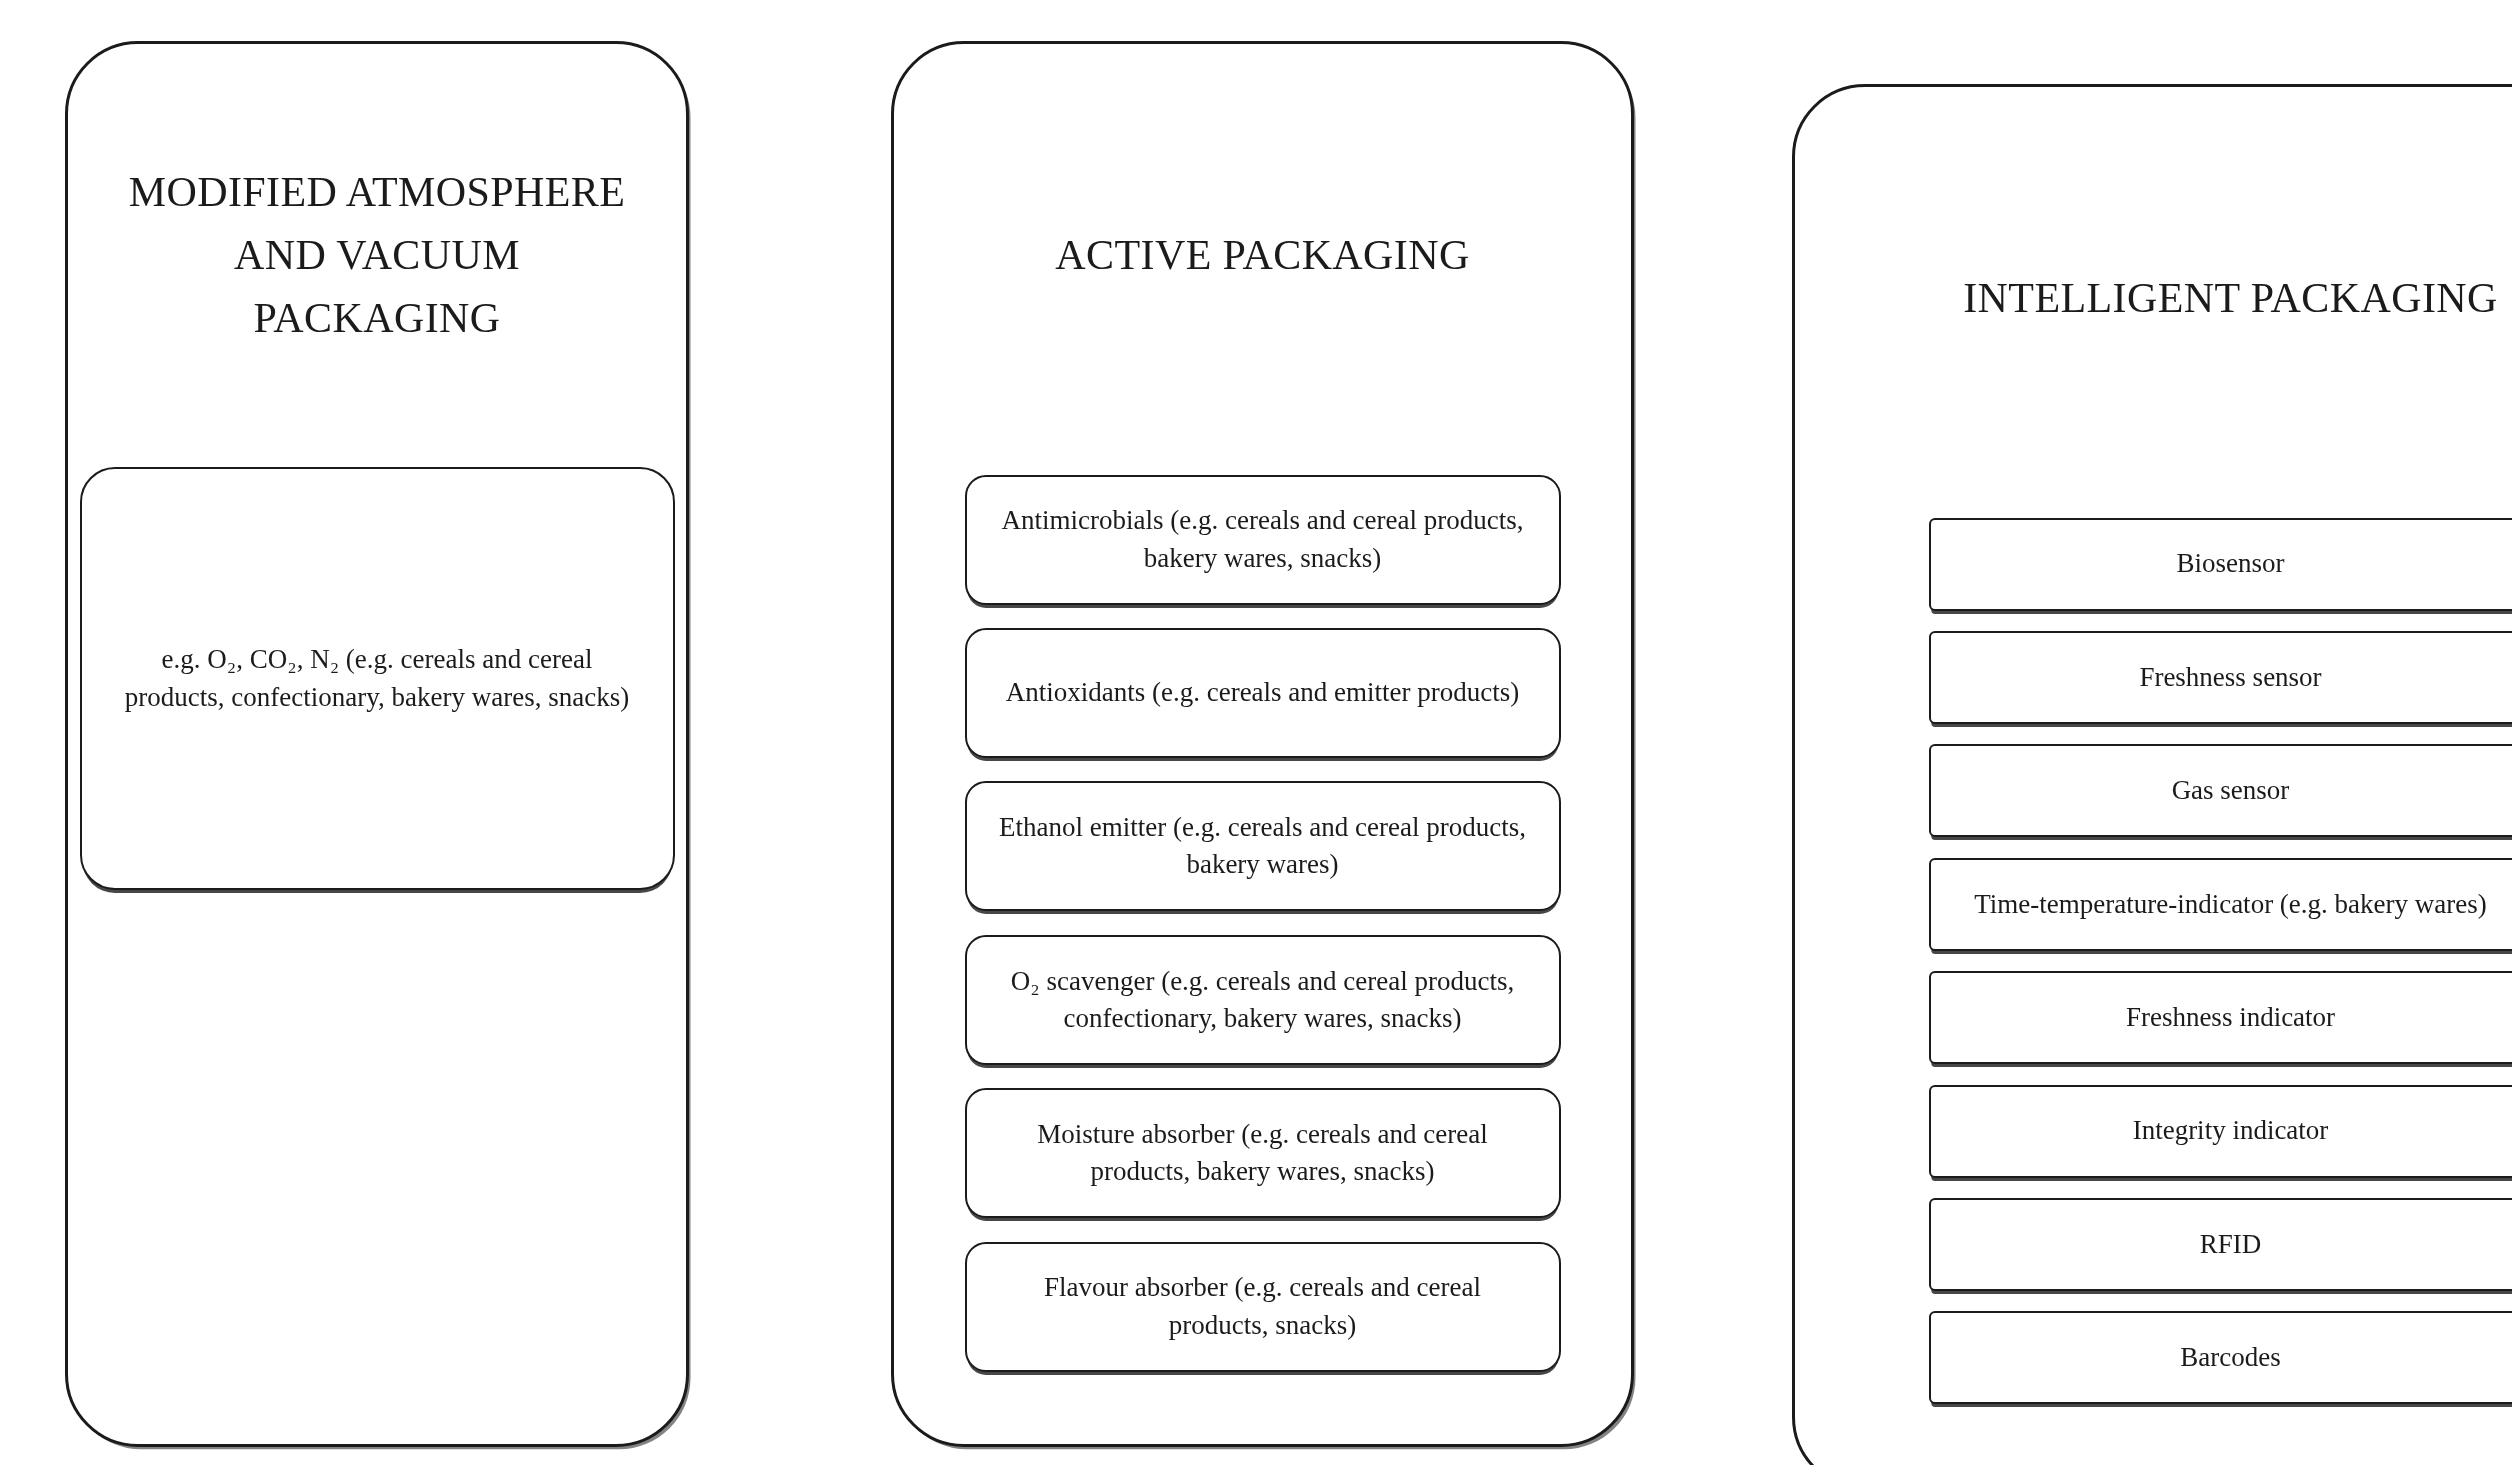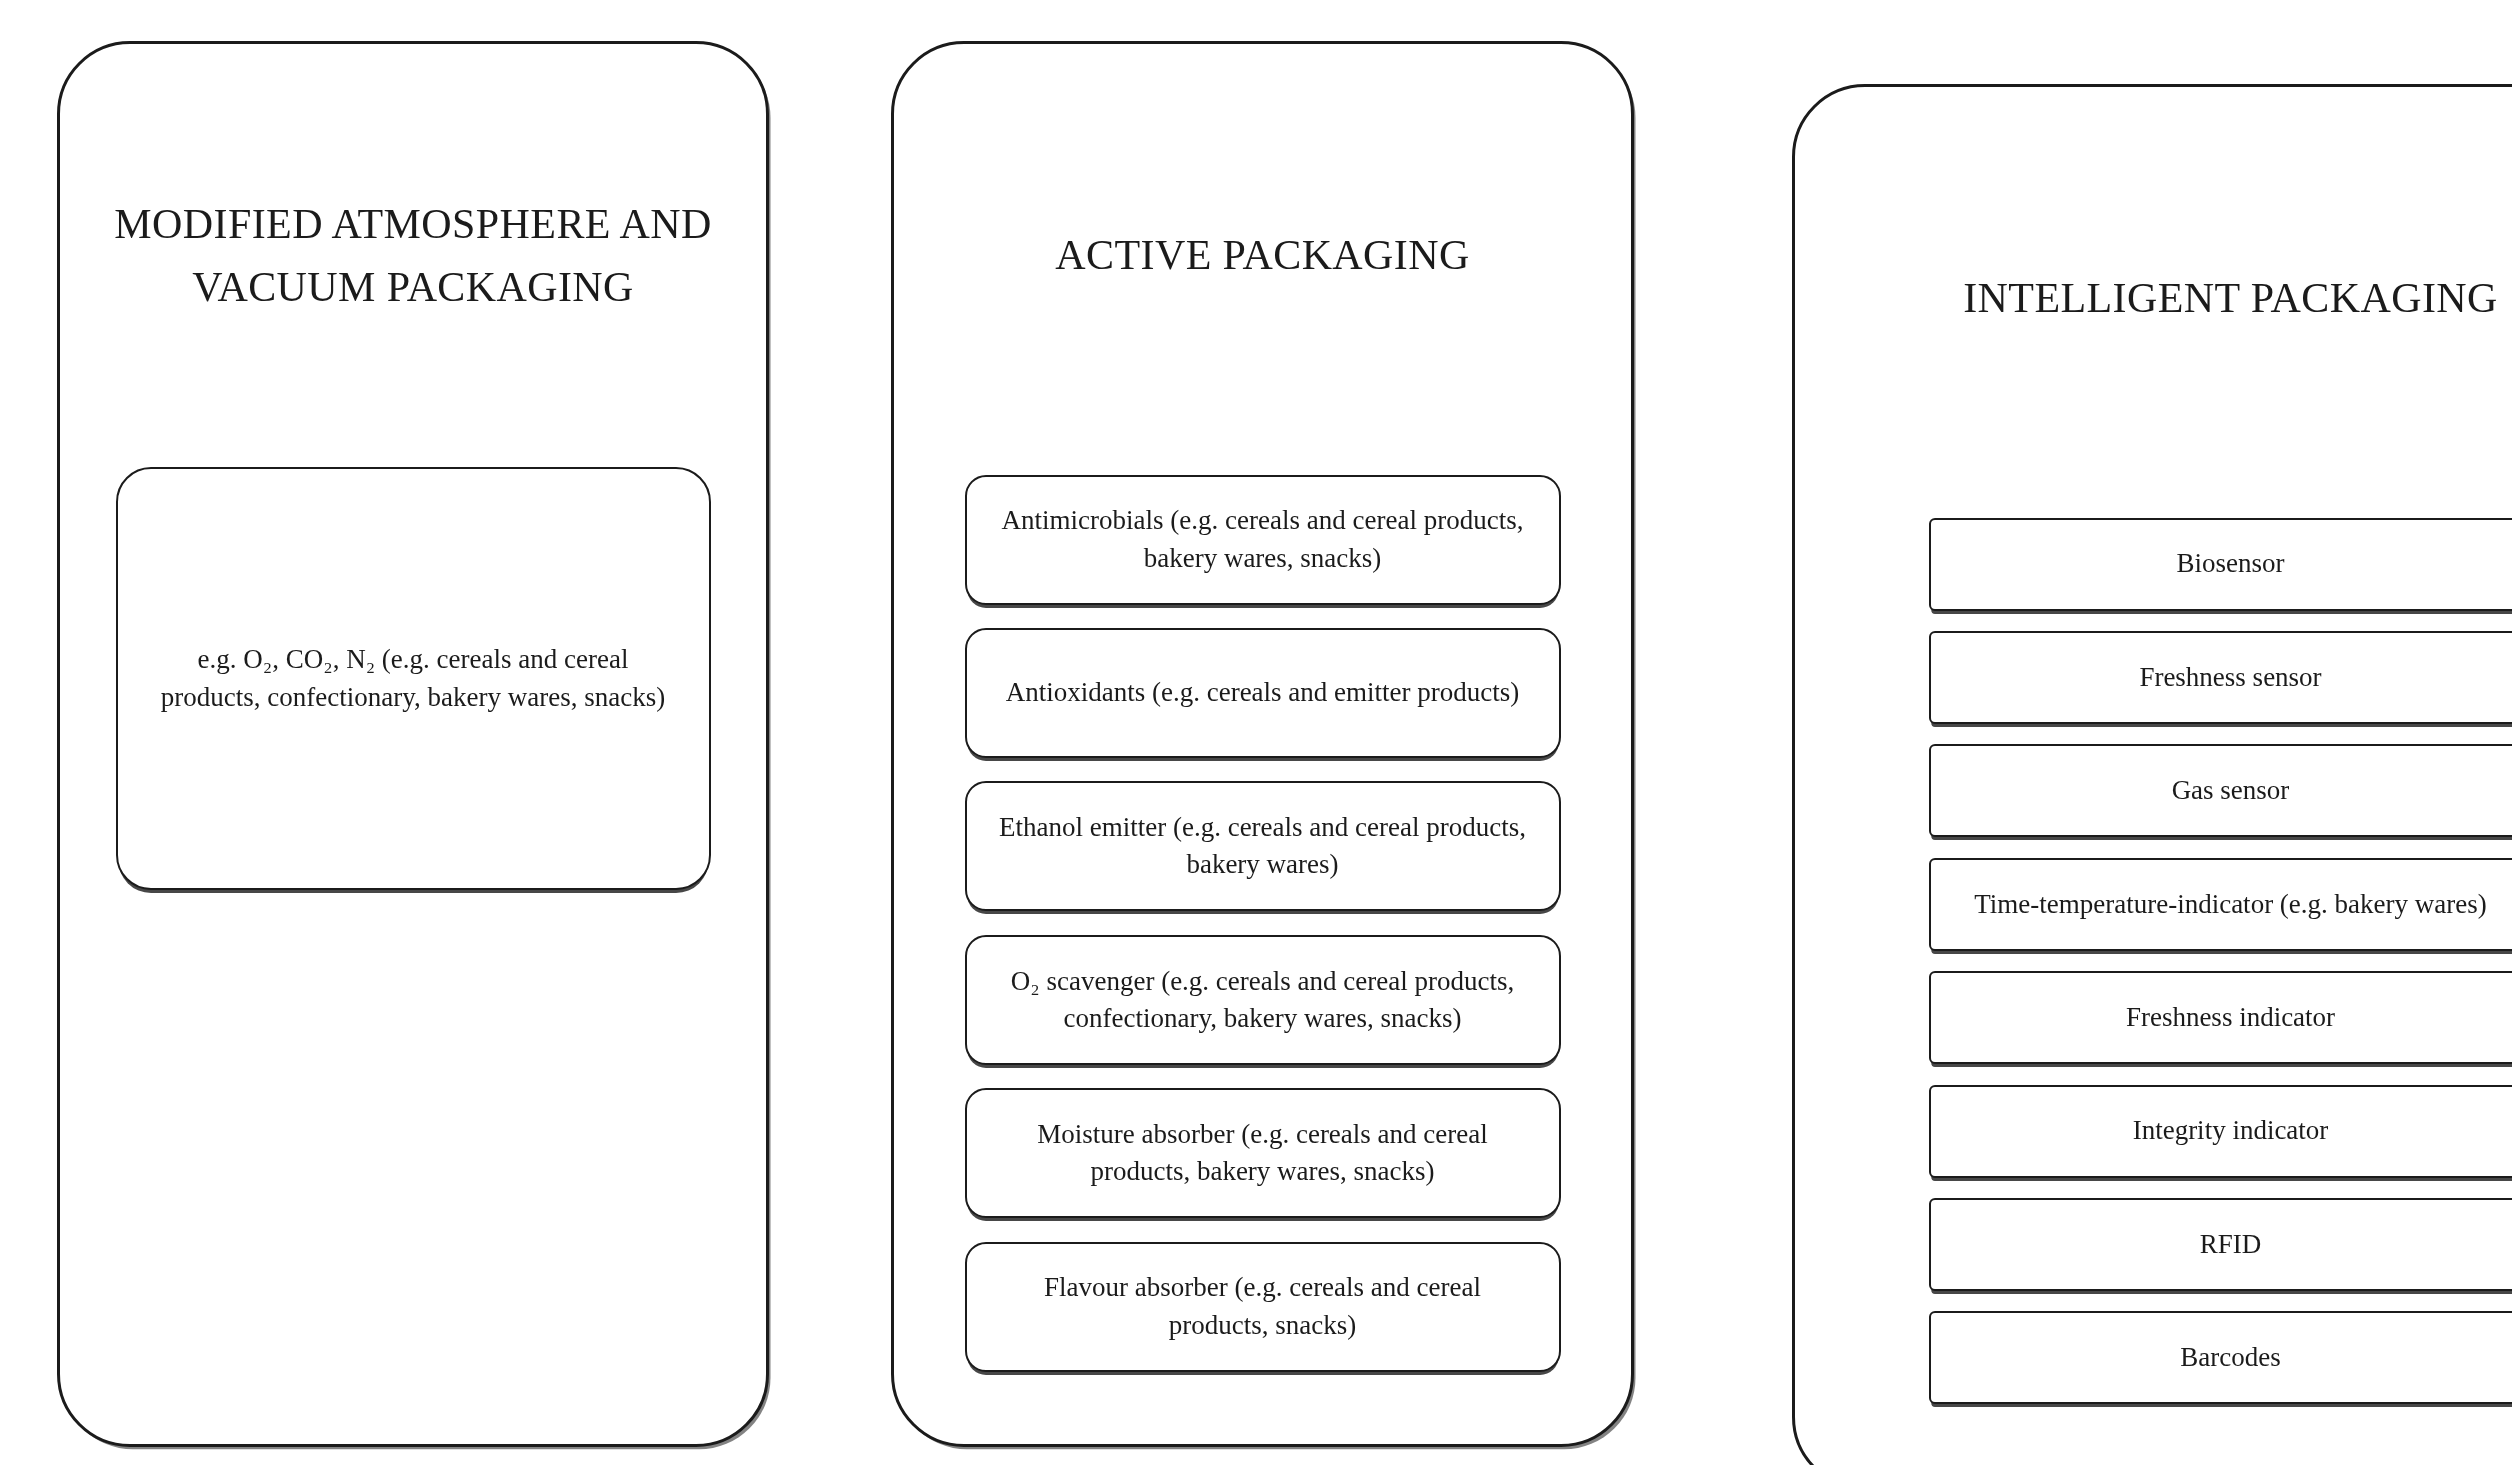--- a/index.html
+++ b/index.html
@@ -23,21 +23,21 @@
   }
   .col {
     position: absolute;
     top: 41px;
     height: 1406px;
     background: var(--paper);
     border: 3px solid var(--ink);
     border-radius: 73px;
     box-shadow: 3px 3.8px 0 -1.5px rgba(30,30,30,0.55);
   }
-  .c1 { left: 57px;   width: 712px; }
+  .c1 { left: 65px;   width: 624px; }
   .c2 { left: 891px; width: 743px;  }
   .c3 { left: 1792px; width: 877px; margin-top: 43px;  }
 
   .col-head {
     height: 423px;
     display: flex;
     align-items: center;
     justify-content: center;
     text-align: center;
     padding: 0 42px;

